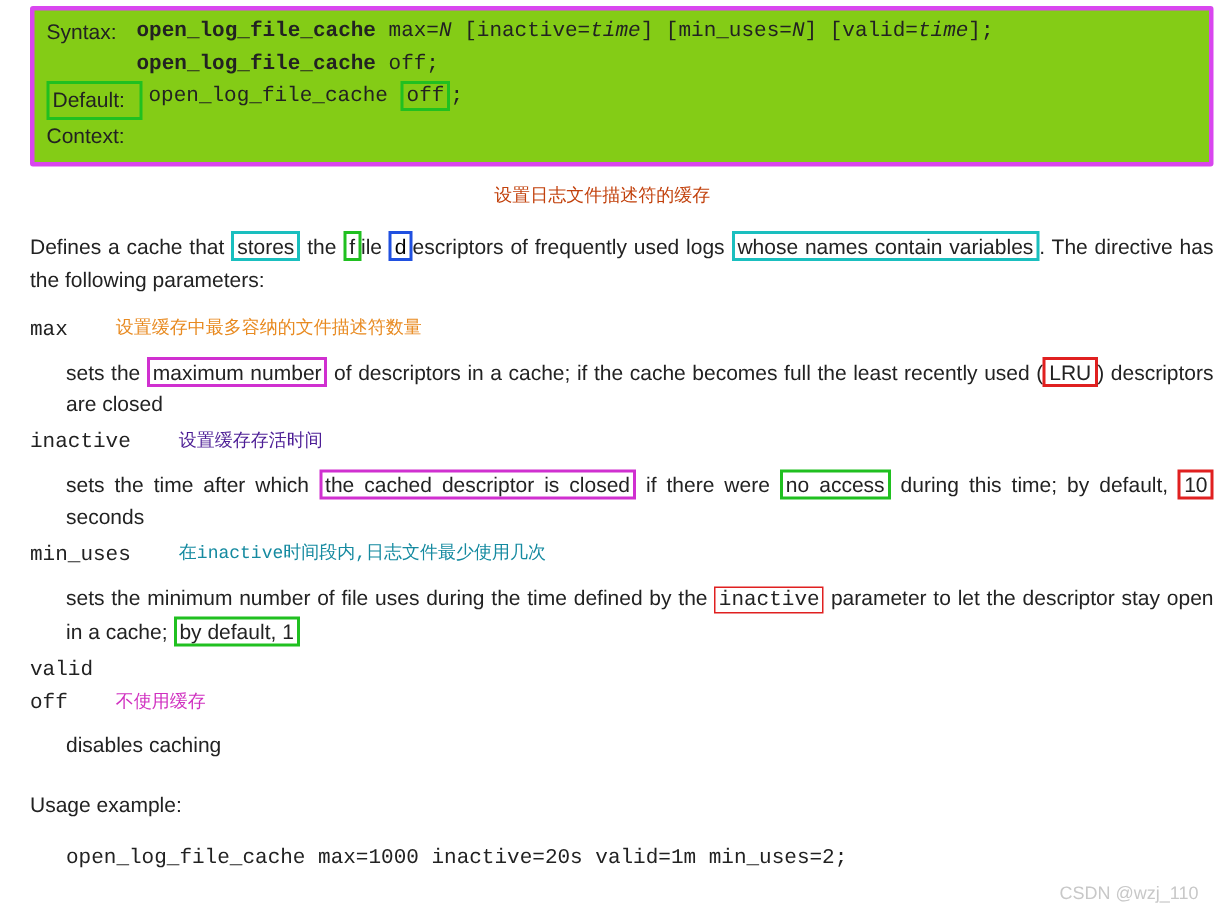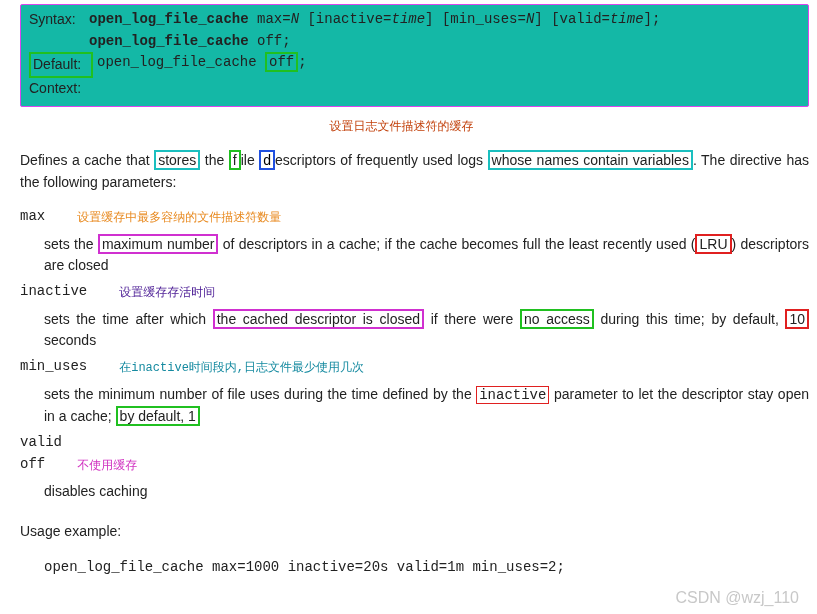--- a/index.html
+++ b/index.html
@@ -7,22 +7,22 @@
     font-size: 14px;
     color: #222;
     margin: 0;
     padding: 4px 8px 30px 20px;
     line-height: 1.55;
     background: #fff;
     width: 817px;
     box-sizing: border-box;
   }
   .syntax-box {
-    background: #14b8a6;
-    border: 1px solid #d946ef;
+    background: #84cc16;
+    border: 3px solid #d946ef;
     border-radius: 2px;
     padding: 4px 8px 6px 8px;
     margin-bottom: 14px;
   }
   .syntax-row { display:flex; align-items:flex-start; }
   .syntax-label {
     width: 60px;
     flex: none;
     font-weight: normal;
   }
@@ -50,38 +50,38 @@
   .box-green  { border: 2px solid #20c020; padding: 0 2px; }
   .box-blue   { border: 2px solid #2050e0; padding: 0 2px; color:#000; }
   .box-magenta{ border: 2px solid #d030d0; padding: 0 2px; }
   .box-red    { border: 2px solid #e02020; padding: 0 2px; }
   .box-redthin{ border: 1px solid #e02020; padding: 0 2px; font-family:"Courier New",monospace; }
   dl { margin: 0; }
   dt {
     font-family: "Courier New", monospace;
     margin-top: 0;
     display:flex;
-    align-items:flex-end;
+    align-items:flex-start;
     gap: 28px;
   }
   dd {
     margin: 6px 0 4px 24px;
     text-align: justify;
   }
   .usage-title { margin-top: 18px; margin-bottom: 14px; }
   pre.example {
     font-family: "Courier New", monospace;
     margin: 0 0 0 24px;
   }
   .watermark {
     position: absolute;
     right: 18px;
     top: 586px;
     color: #c8c8c8;
-    font-size: 16px;
+    font-size: 12px;
     pointer-events:none;
   }
 </style>
 </head>
 <body>
 
 <div class="syntax-box">
   <div class="syntax-row">
     <span class="syntax-label">Syntax:</span>
     <span class="code">

